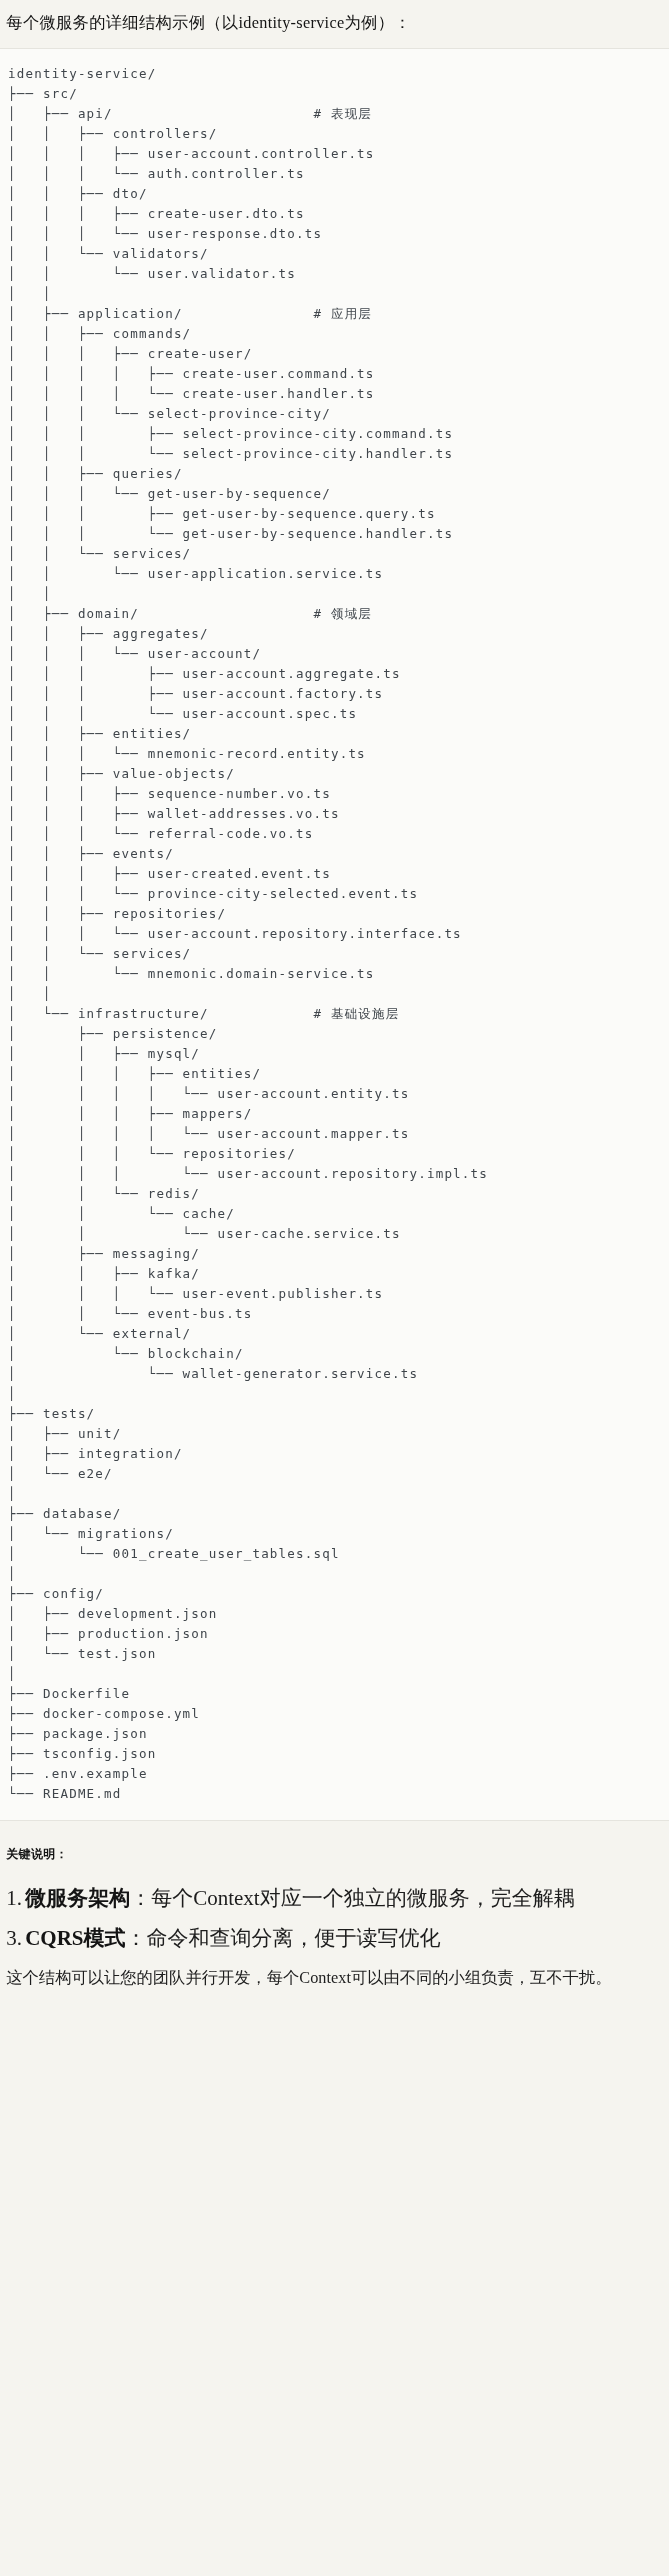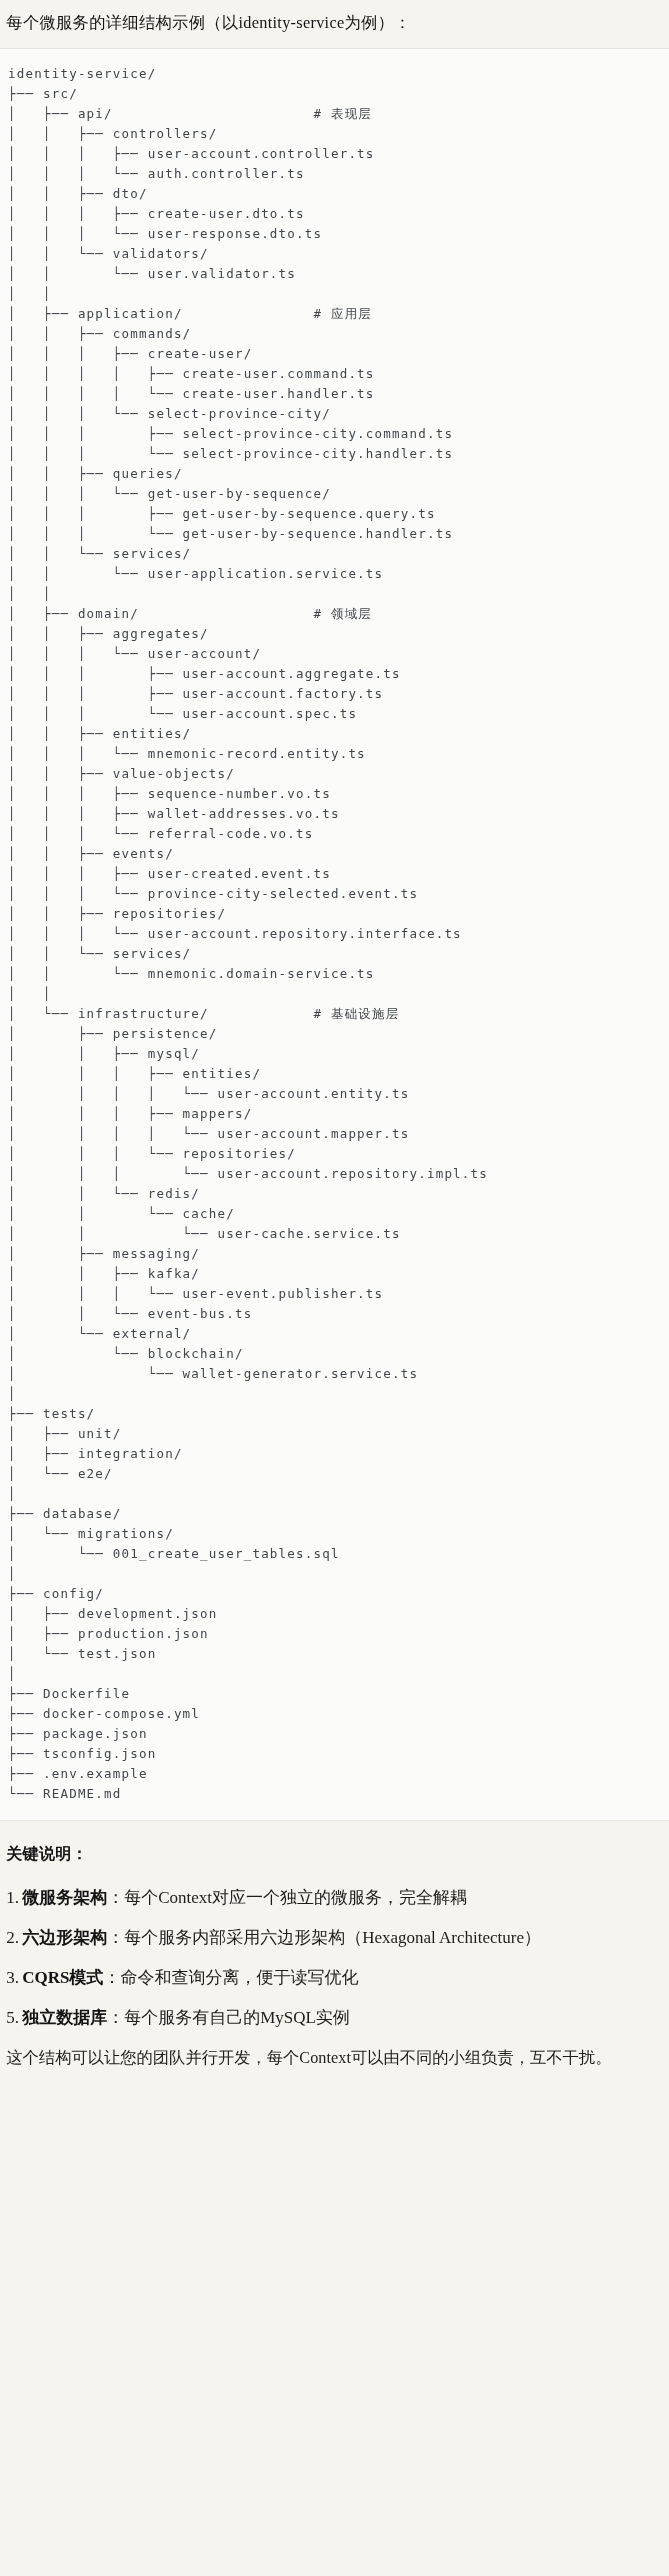--- a/index.html
+++ b/index.html
@@ -37,29 +37,29 @@
     font-size:12.5px;
     line-height:20px;
     letter-spacing:1.2px;
     color:var(--code-text);
     white-space:pre;
     overflow:hidden;
   }
   .notes{padding:0 6.3px 3.8px 6.3px;}
   .notes-heading{
     margin:22.5px 0 0 0;
-    font-size:16px;
+    font-size:12px;
     line-height:22.5px;
     font-weight:700;
     color:var(--heading-text);
     letter-spacing:0.3px;
   }
   .note-item{
     margin:18px 0 0 0;
-    font-size:17px;
+    font-size:21px;
     line-height:22px;
   }
   .note-item:first-of-type{margin-top:21px;}
   .note-num{margin-right:3.1px;}
   .note-term{font-weight:700;color:var(--heading-text);}
   .closing{
     margin:18px 0 0 0;
     font-size:16.3px;
     line-height:22.5px;
   }
@@ -162,31 +162,25 @@
 └── README.md</pre>
 
   <div class="notes">
 
     <h2 class="notes-heading">关键说明：</h2>
 
     <div class="note-item">
       <span class="note-num">1.</span><span class="note-term">微服务架构</span><span class="note-desc">：每个Context对应一个独立的微服务，完全解耦</span>
     </div>
 
-    <div class="note-item">
-      <span class="note-num">2.</span><span class="note-term">六边形架构</span><span class="note-desc">：每个服务内部采用六边形架构（Hexagonal Architecture）</span>
-    </div>
 
     <div class="note-item">
       <span class="note-num">3.</span><span class="note-term">CQRS模式</span><span class="note-desc">：命令和查询分离，便于读写优化</span>
     </div>
 
 
-    <div class="note-item">
-      <span class="note-num">5.</span><span class="note-term">独立数据库</span><span class="note-desc">：每个服务有自己的MySQL实例</span>
-    </div>
 
 
     <p class="closing">这个结构可以让您的团队并行开发，每个Context可以由不同的小组负责，互不干扰。</p>
   </div>
 
 </div>
 
 
 </body></html>

